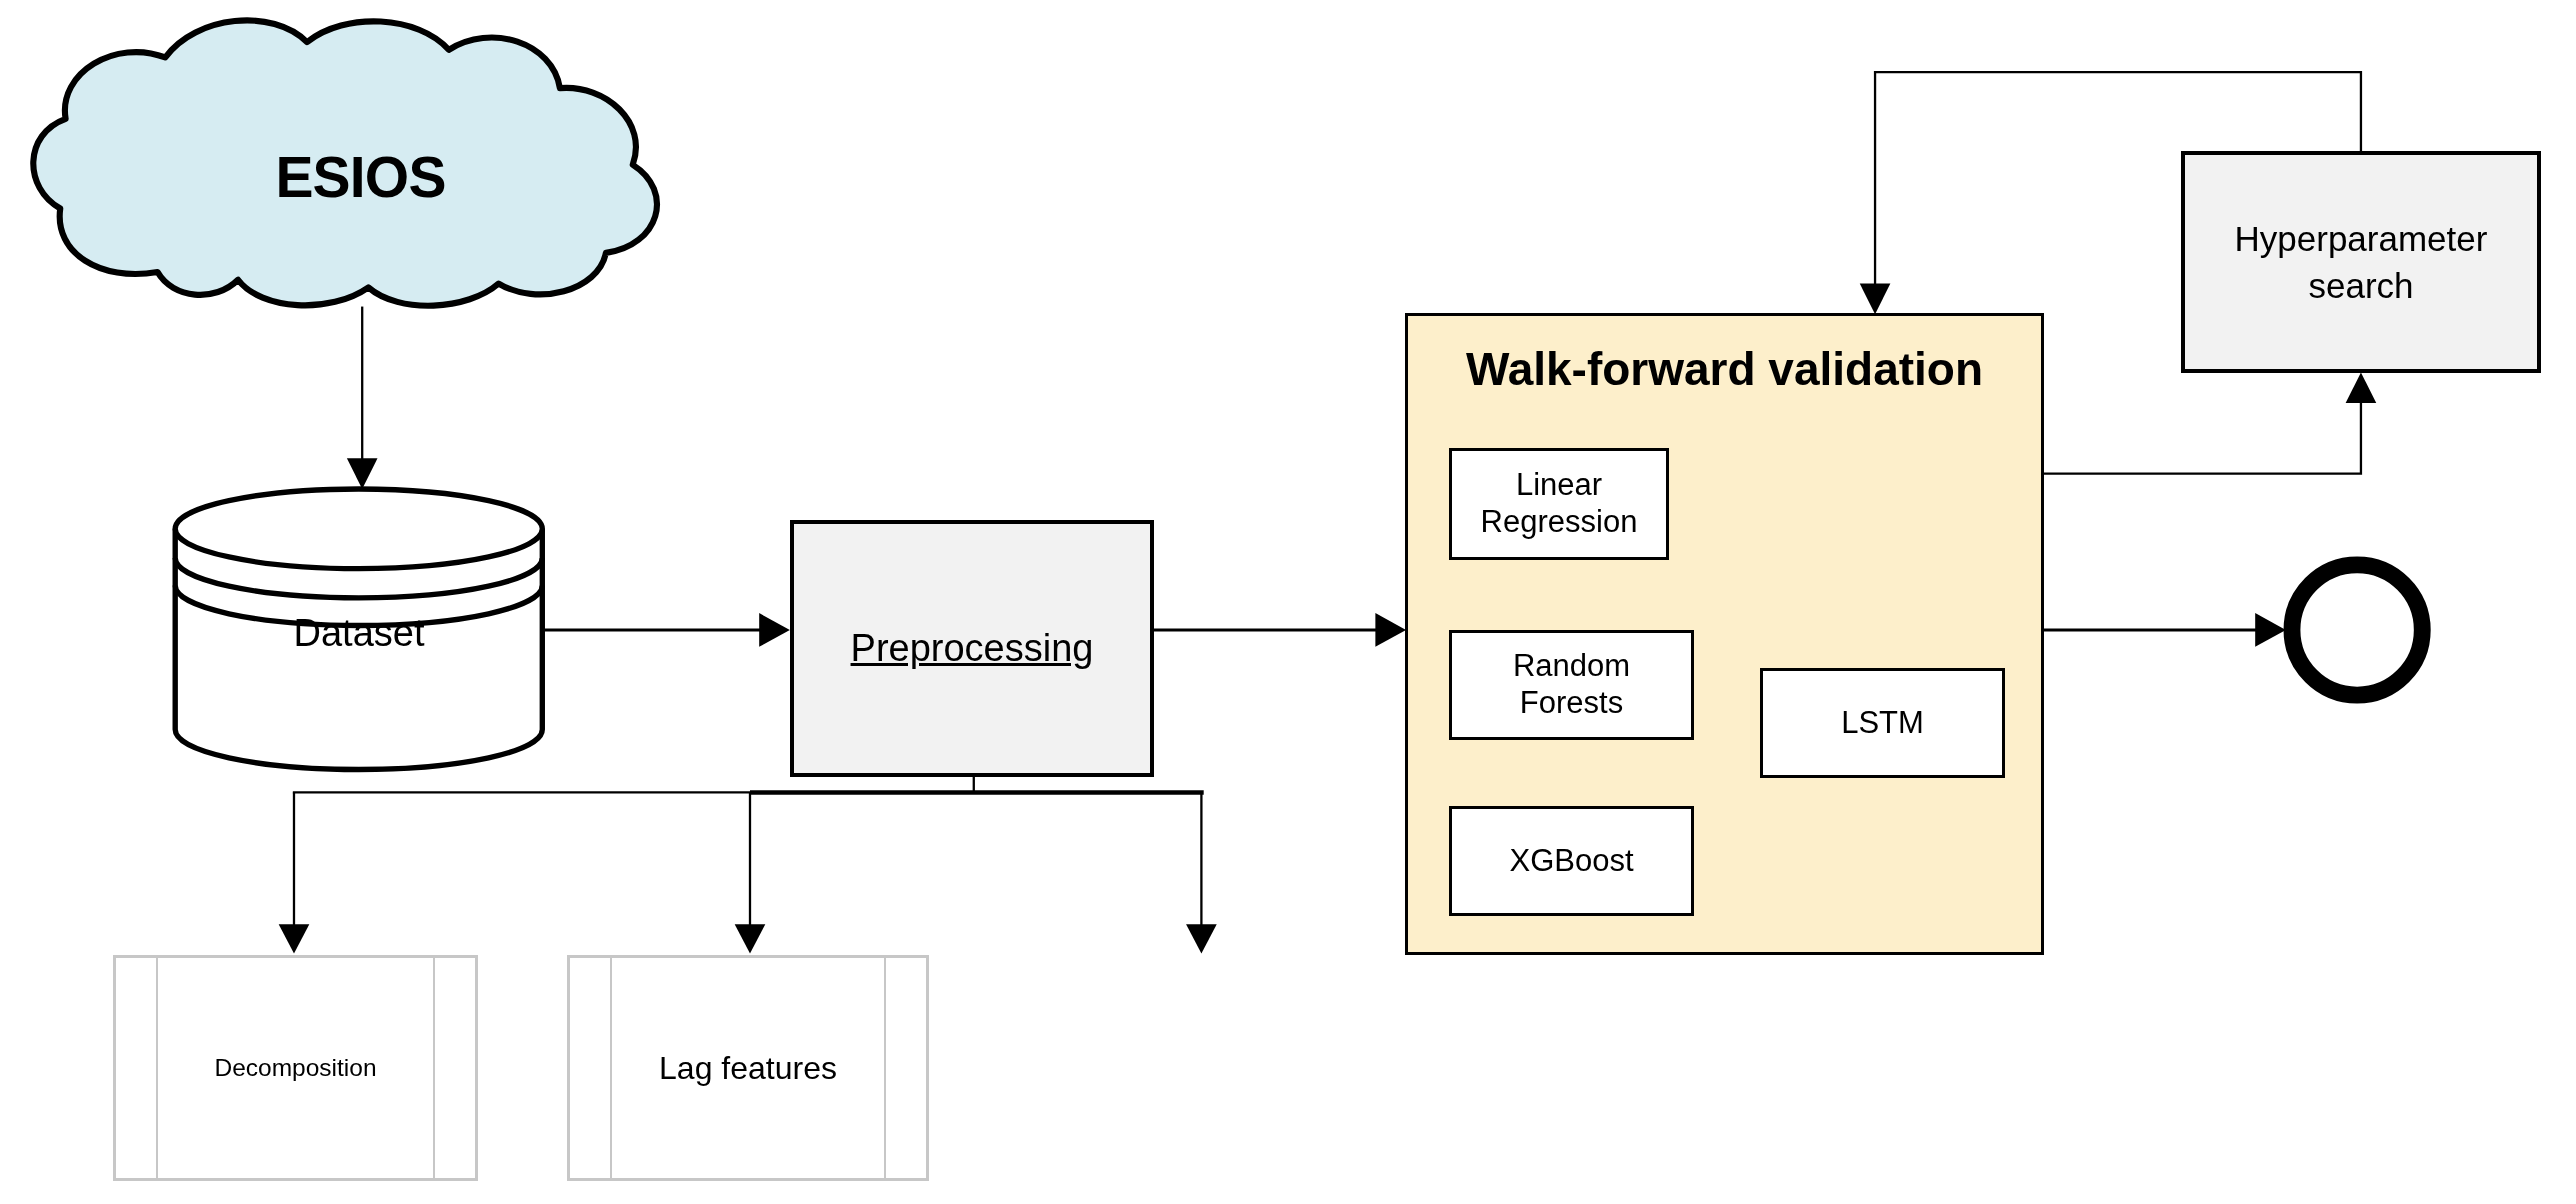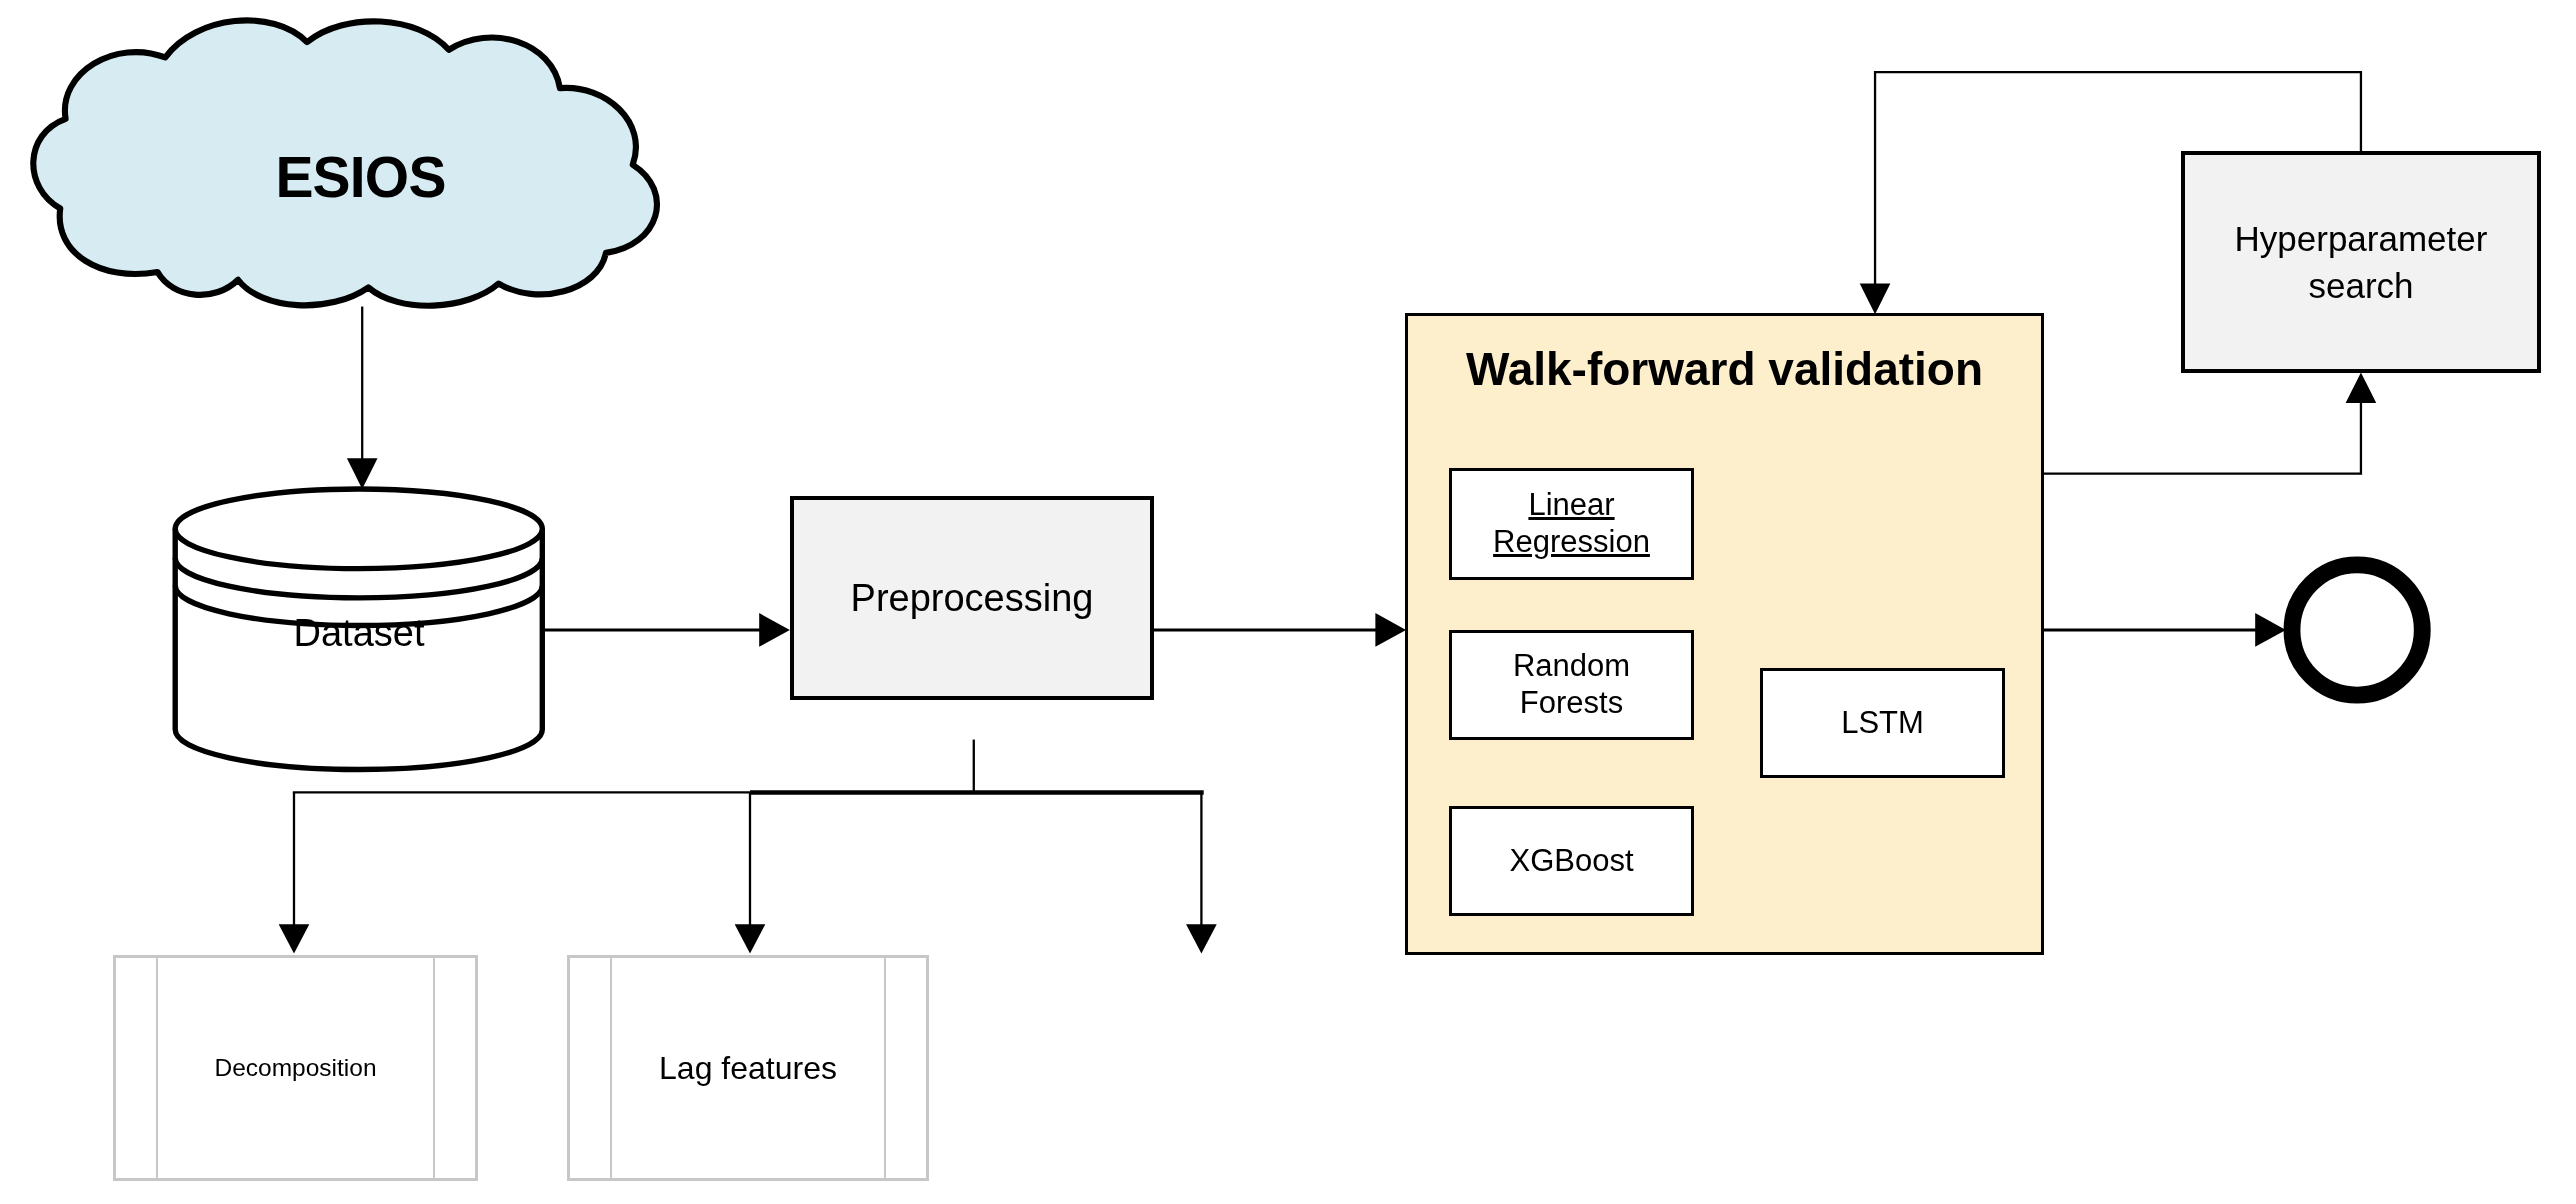--- a/index.html
+++ b/index.html
@@ -161,23 +161,23 @@
       <polygon points="978,1244 958,1206 998,1206"></polygon>
       <line x1="1567" y1="1034" x2="1567" y2="1208" stroke="#000" stroke-width="3"></line>
       <polygon points="1567,1244 1547,1206 1587,1206"></polygon>
     </g>
   </svg>
 
   <div class="node label-only esios">ESIOS</div>
 
   <div class="node label-only dataset-label">Dataset</div>
 
-  <div class="node process-box" style="left:790px;top:496px;width:364px;height:204px;">Preprocessing</div>
+  <div class="node process-box" style="left:790px;top:520px;width:364px;height:257px;text-decoration:underline;">Preprocessing</div>
 
-  <div class="node model-box" style="left:1449px;top:468px;width:245px;height:112px;text-decoration:underline;">Linear Regression</div>
+  <div class="node model-box" style="left:1449px;top:448px;width:220px;height:112px;">Linear Regression</div>
   <div class="node model-box" style="left:1449px;top:630px;width:245px;height:110px;">Random Forests</div>
   <div class="node model-box" style="left:1760px;top:668px;width:245px;height:110px;">LSTM</div>
   <div class="node model-box" style="left:1449px;top:806px;width:245px;height:110px;">XGBoost</div>
 
   <div class="node hyper-box">Hyperparameter search</div>
 
 
   <div class="node feature-box fs-32" style="left:113px;top:955px;width:365px;height:226px;">
     <span class="side-lines"></span>
     <span class="feature-label">Decomposition</span>

